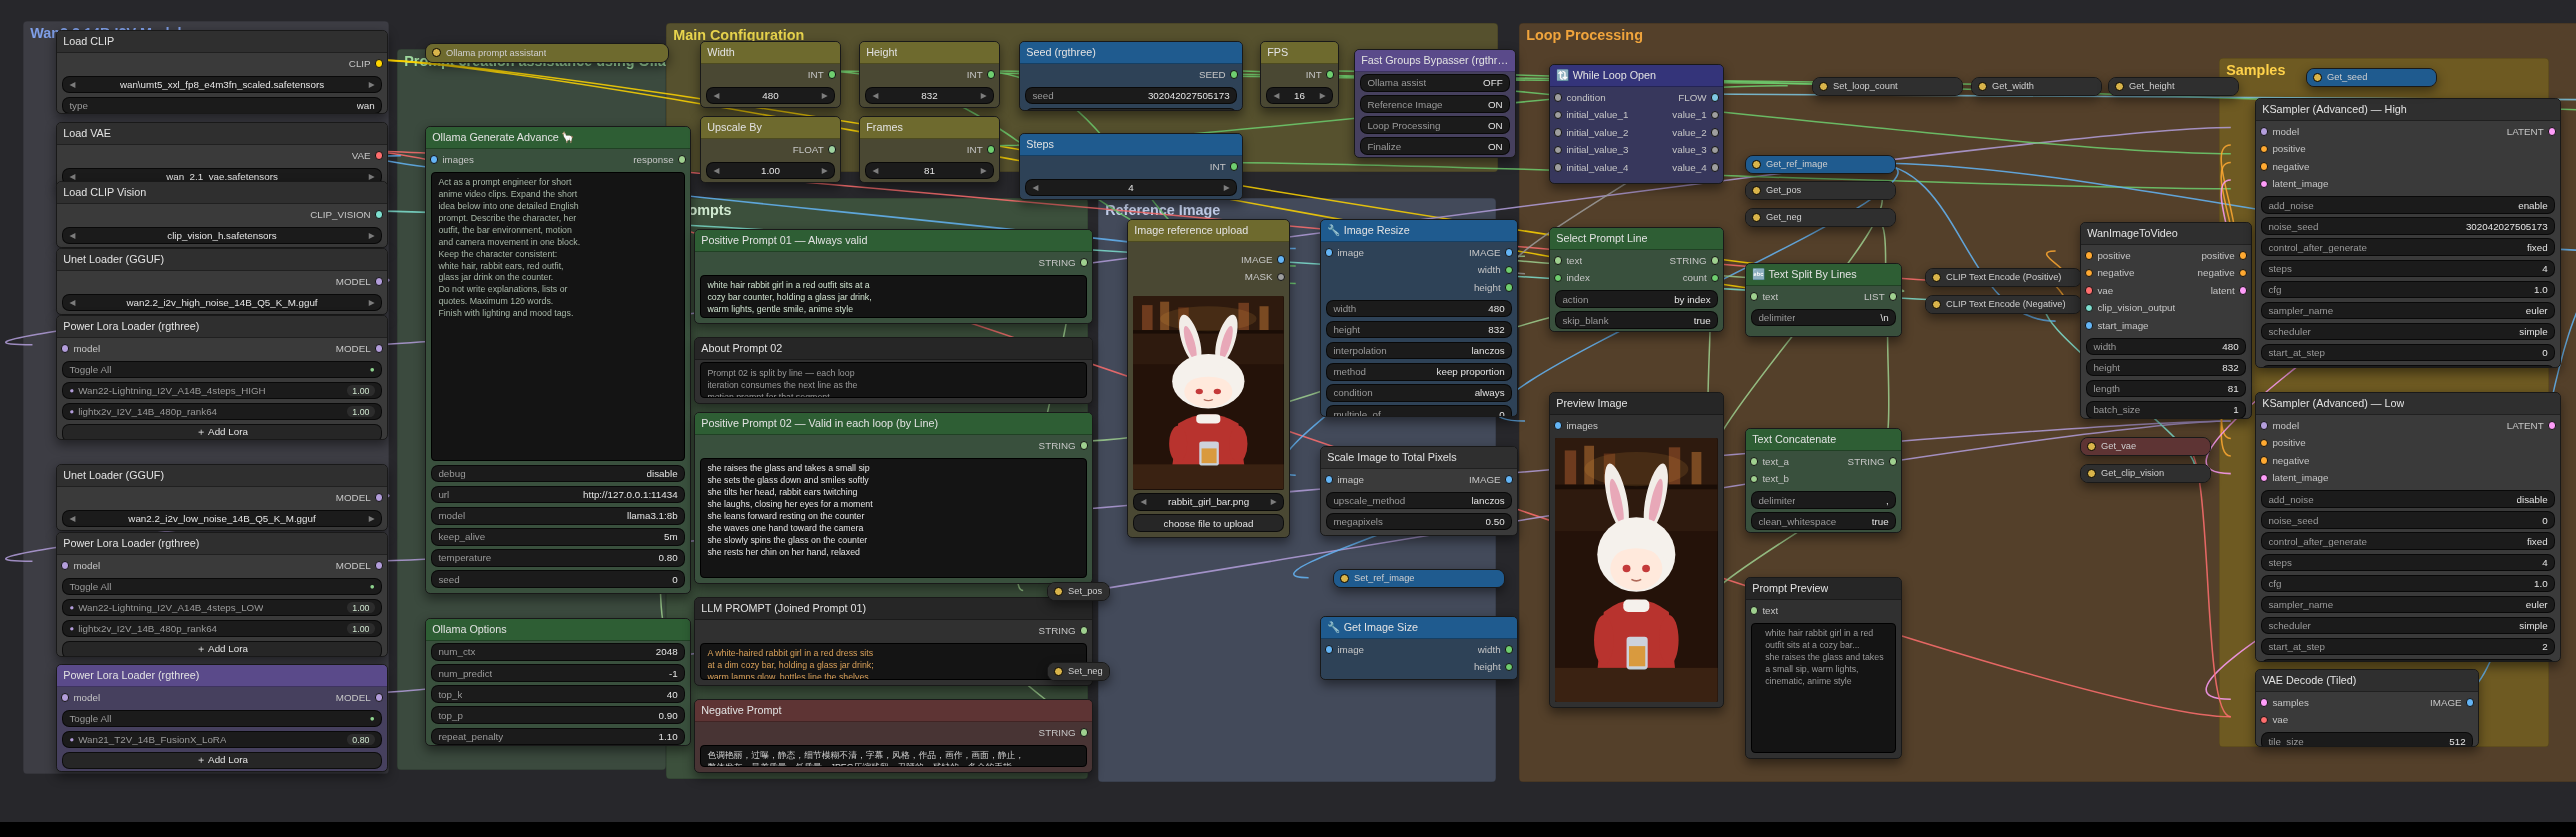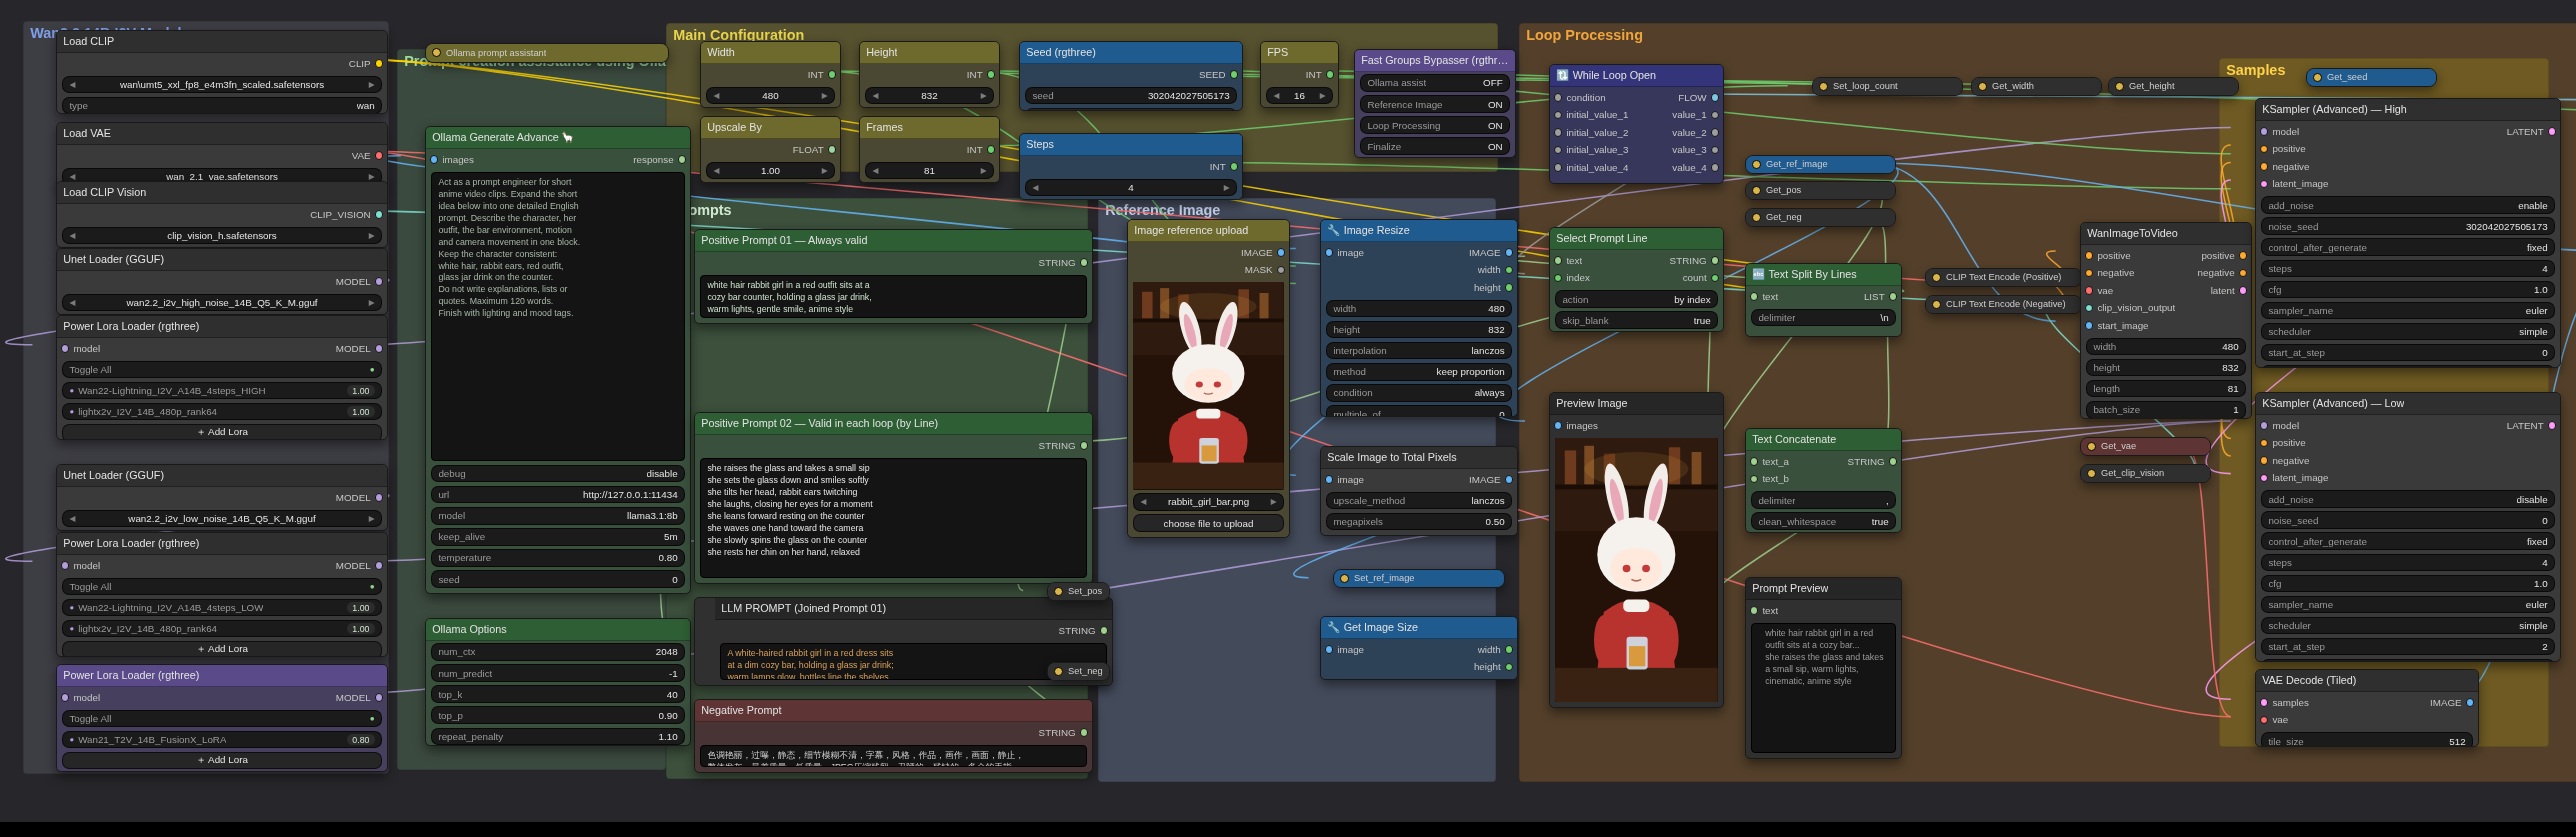--- a/index.html
+++ b/index.html
@@ -625,20 +625,32 @@
           </div>
         </div>
         <div class="wgs">
           <div class="textarea" style="color: rgb(207, 227, 207);">
             <div class="line">white hair rabbit girl in a red outfit sits at a</div>
             <div class="line">cozy bar counter, holding a glass jar drink,</div>
             <div class="line">warm lights, gentle smile, anime style</div>
           </div>
         </div>
       </div>
+      <div class="node" style="left: 670px; top: 337px; width: 397px; height: 65px; background: rgb(48, 48, 48);">
+        <div class="nheader" style="background: rgb(38, 38, 38);">
+          <span class="ntitle">About Prompt 02</span>
+        </div>
+        <div class="wgs">
+          <div class="textarea" style="color: rgb(154, 154, 154);">
+            <div class="line">Prompt 02 is split by line — each loop</div>
+            <div class="line">iteration consumes the next line as the</div>
+            <div class="line">motion prompt for that segment.</div>
+          </div>
+        </div>
+      </div>
       <div class="node" style="left: 670px; top: 412px; width: 397px; height: 170px; background: rgb(57, 80, 61);">
         <div class="nheader" style="background: rgb(46, 94, 52);">
           <span class="ntitle">Positive Prompt 02 — Valid in each loop (by Line)</span>
         </div>
         <div class="slots">
           <div class="slotrow">
             <span class="inp"></span>
             <span class="out">
               <span class="slotlbl">STRING</span>
               <span class="port" style="background: rgb(159, 208, 143);"></span>
@@ -651,21 +663,21 @@
             <div class="line">she sets the glass down and smiles softly</div>
             <div class="line">she tilts her head, rabbit ears twitching</div>
             <div class="line">she laughs, closing her eyes for a moment</div>
             <div class="line">she leans forward resting on the counter</div>
             <div class="line">she waves one hand toward the camera</div>
             <div class="line">she slowly spins the glass on the counter</div>
             <div class="line">she rests her chin on her hand, relaxed</div>
           </div>
         </div>
       </div>
-      <div class="node" style="left: 670px; top: 597px; width: 397px; height: 87px; background: rgb(48, 48, 48); padding-left: 20px;">
+      <div class="node" style="left: 670px; top: 597px; width: 397px; height: 87px; background: rgb(48, 48, 48);">
         <div class="nheader" style="background: rgb(38, 38, 38);">
           <span class="ntitle">LLM PROMPT (Joined Prompt 01)</span>
         </div>
         <div class="slots">
           <div class="slotrow">
             <span class="inp"></span>
             <span class="out">
               <span class="slotlbl">STRING</span>
               <span class="port" style="background: rgb(159, 208, 143);"></span>
             </span>
@@ -704,21 +716,21 @@
           <span class="cdot"></span>
           <span class="ntitle">Set_pos</span>
         </div>
       </div>
       <div class="node collapsed" style="left: 1023px; top: 662px; width: 61px; height: 16.5px; background: rgb(58, 58, 58);">
         <div class="nheader" style="background: rgb(47, 47, 47);">
           <span class="cdot"></span>
           <span class="ntitle">Set_neg</span>
         </div>
       </div>
-      <div class="node" style="left: 1103px; top: 219px; width: 161px; height: 317px; background: rgb(74, 72, 51);">
+      <div class="node" style="left: 1103px; top: 219px; width: 161px; height: 317px; background: rgb(74, 72, 51); gap: 7px;">
         <div class="nheader" style="background: rgb(110, 106, 46);">
           <span class="ntitle">Image reference upload</span>
         </div>
         <div class="slots">
           <div class="slotrow">
             <span class="inp"></span>
             <span class="out">
               <span class="slotlbl">IMAGE</span>
               <span class="port" style="background: rgb(100, 181, 246);"></span>
             </span>

